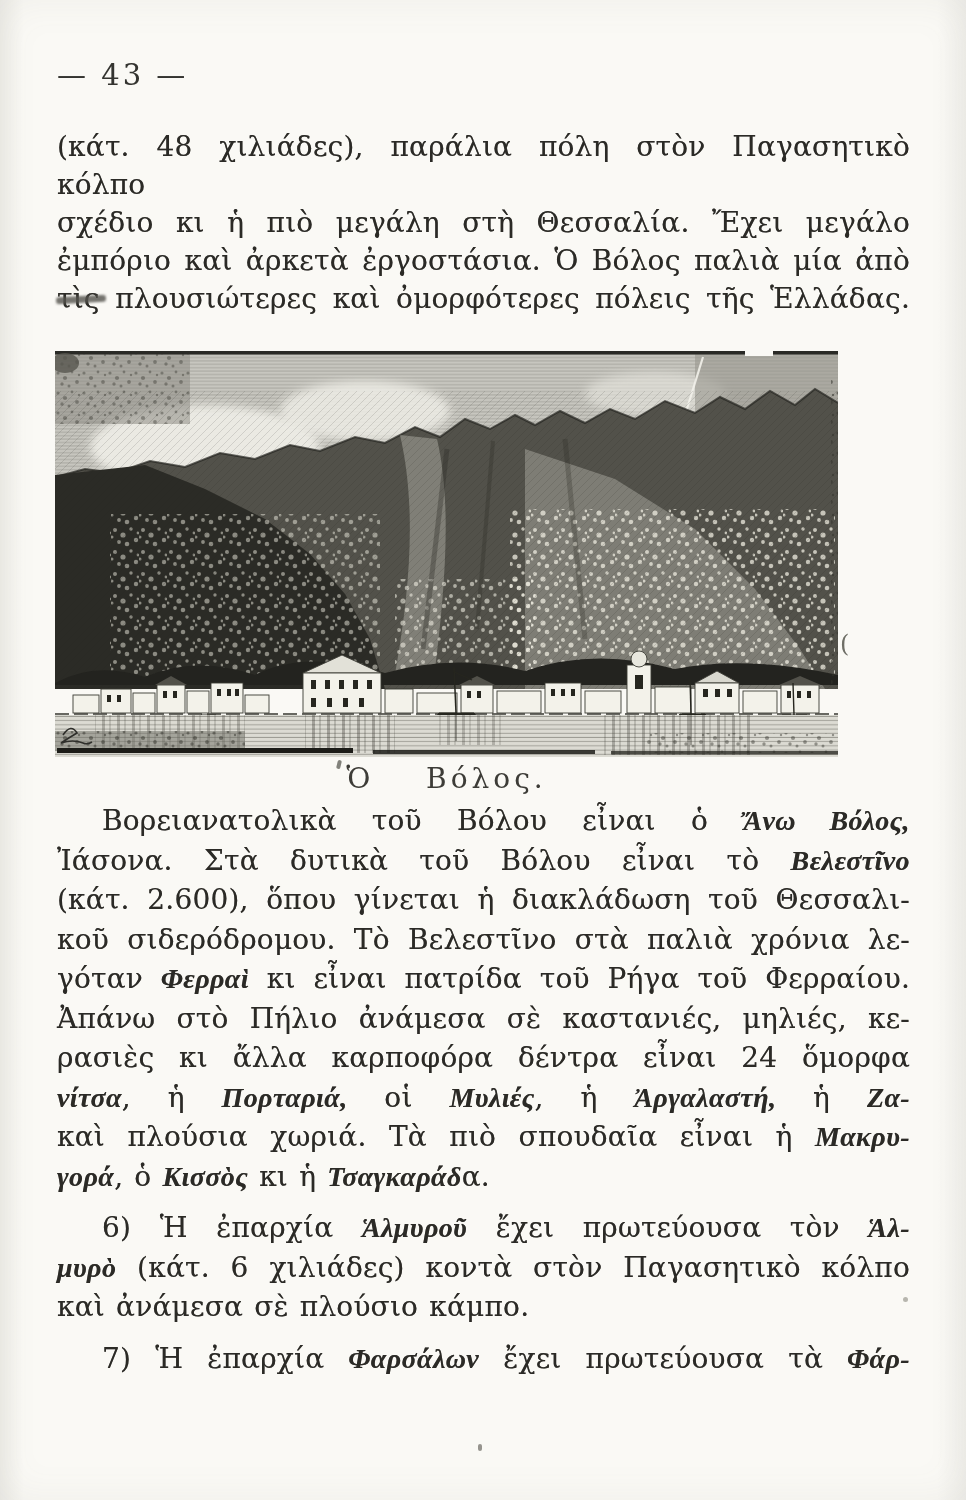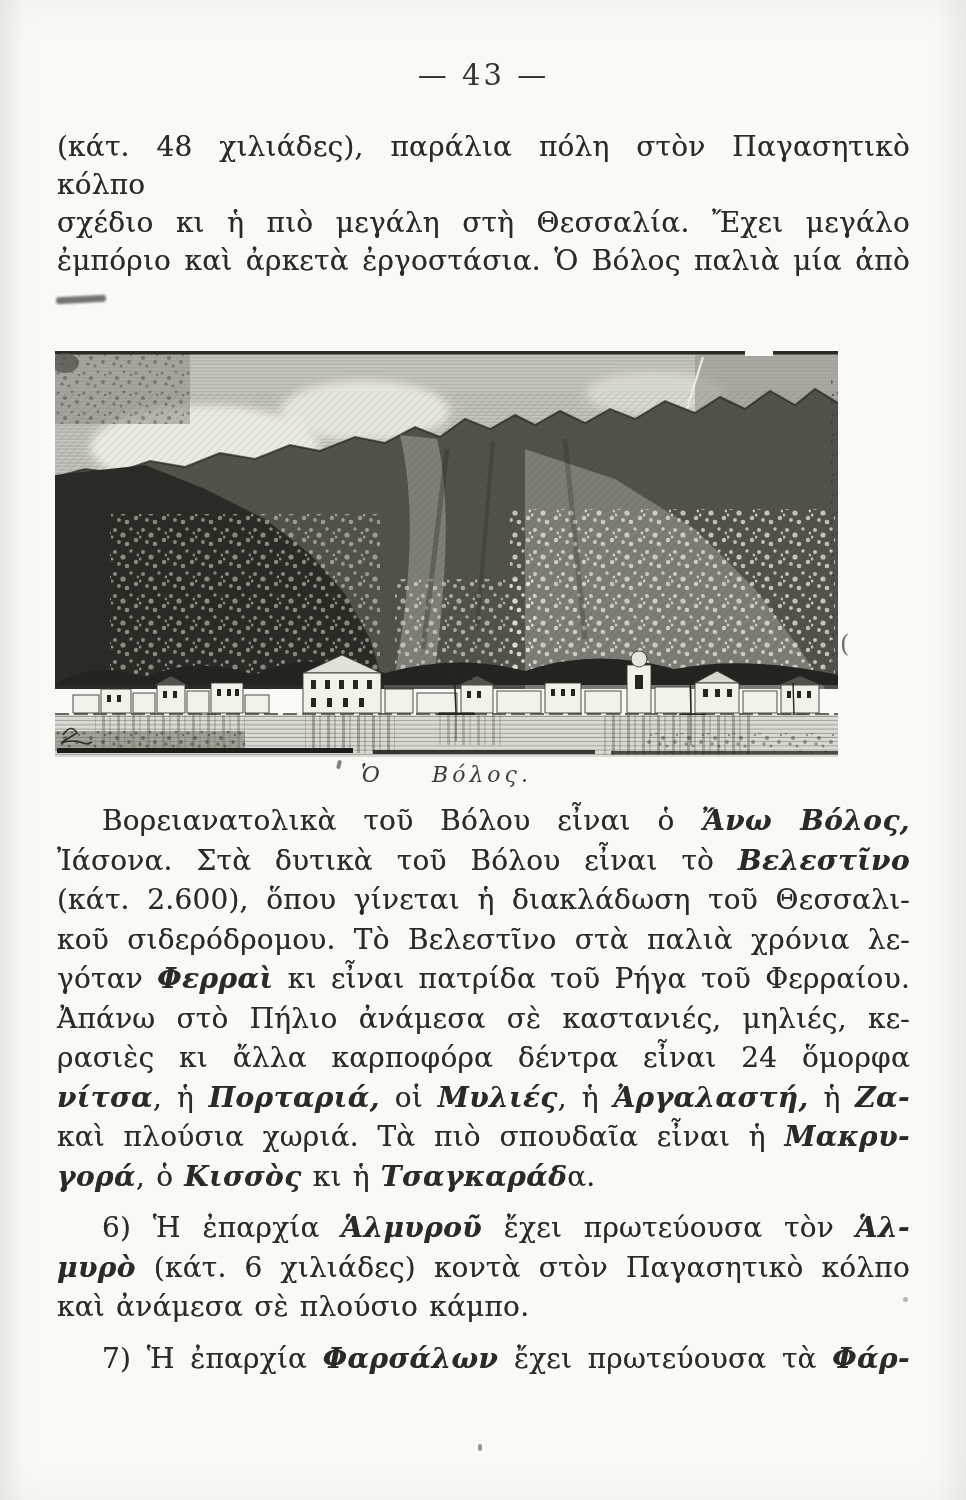--- a/index.html
+++ b/index.html
@@ -9,42 +9,41 @@
     font-family:"DejaVu Serif","Liberation Serif",serif;
   }
   .page{
     position:relative;width:966px;height:1500px;overflow:hidden;
     background:linear-gradient(90deg,#eeede8 0,#faf9f5 2.5%,#faf9f5 97%,#f0efeb 100%);
     box-shadow:inset 0 0 40px rgba(120,115,100,.08);
     color:#2b2a26;
   }
   .pagenum{
     position:absolute;top:58px;left:57px;width:853px;
-    text-align:center;font-size:29px;letter-spacing:3px;color:#343430;
+    text-align:left;font-size:29px;letter-spacing:3px;color:#343430;
   }
   .textblock{
     position:absolute;left:57px;width:853px;font-size:28px;
     letter-spacing:.2px;word-spacing:2px;
     text-shadow:0 0 .4px rgba(43,42,38,.55);
   }
   #para-top{top:128px;}
   #para-bottom{top:801px;}
   .line{line-height:38px;text-align:justify;text-align-last:justify;}
   #para-bottom .line{line-height:39.5px;}
   .line.last{text-align-last:left;}
   .line.indent{text-indent:45px;}
   #para-bottom .para + .para{margin-top:12px;}
-  b{font-weight:bold;font-style:italic;letter-spacing:.4px;}
+  b{font-weight:bold;font-style:italic;letter-spacing:.4px;font-family:Liberation Serif, serif;}
   .figure{position:absolute;left:55px;top:349px;width:783px;height:408px;}
   .figure svg{display:block;}
   .caption{
     position:absolute;top:762px;left:55px;width:783px;text-align:center;
-    font-size:22px;letter-spacing:4px;word-spacing:13px;color:#3d3c37;
+    font-size:28px;letter-spacing:4px;word-spacing:13px;color:#3d3c37;
     white-space:pre;
-    font-style:italic;
   }
   .smudge{
     position:absolute;left:56px;top:296px;width:50px;height:7px;
     background:#55544e;border-radius:3px;filter:blur(1px);
     transform:rotate(-3deg);opacity:.8;
   }
   .paren-mark{
     position:absolute;left:840px;top:630px;font-size:24px;color:#6e6e66;
   }
   .speck-a{
@@ -65,20 +64,21 @@
 
 <div class="page">
 
   <div class="pagenum">— 43 —</div>
 
   <div class="textblock" id="para-top">
       <div class="para">
         <div class="line"><span>(κάτ. 48 χιλιάδες), παράλια πόλη στὸν Παγασητικὸ κόλπο</span></div>
         <div class="line"><span>σχέδιο κι ἡ πιὸ μεγάλη στὴ Θεσσαλία. Ἔχει μεγάλο</span></div>
         <div class="line"><span>ἐμπόριο καὶ ἀρκετὰ ἐργοστάσια. Ὁ Βόλος παλιὰ μία ἀπὸ</span></div>
+        <div class="line"><span>τὶς πλουσιώτερες καὶ ὀμορφότερες πόλεις τῆς Ἑλλάδας.</span></div>
       </div>
     </div>
 
   <div class="smudge"></div>
 
   <div class="figure" role="img" aria-label="Engraved panorama of Volos: town and harbor with boats at the foot of wooded mountains">
     <svg viewBox="0 0 783 408" width="783" height="408">
       <defs>
         <pattern id="pHL" width="6" height="3.4" patternUnits="userSpaceOnUse">
           <line x1="0" y1="1.7" x2="6" y2="1.7" stroke="#8f8e86" stroke-width="0.9"></line>

